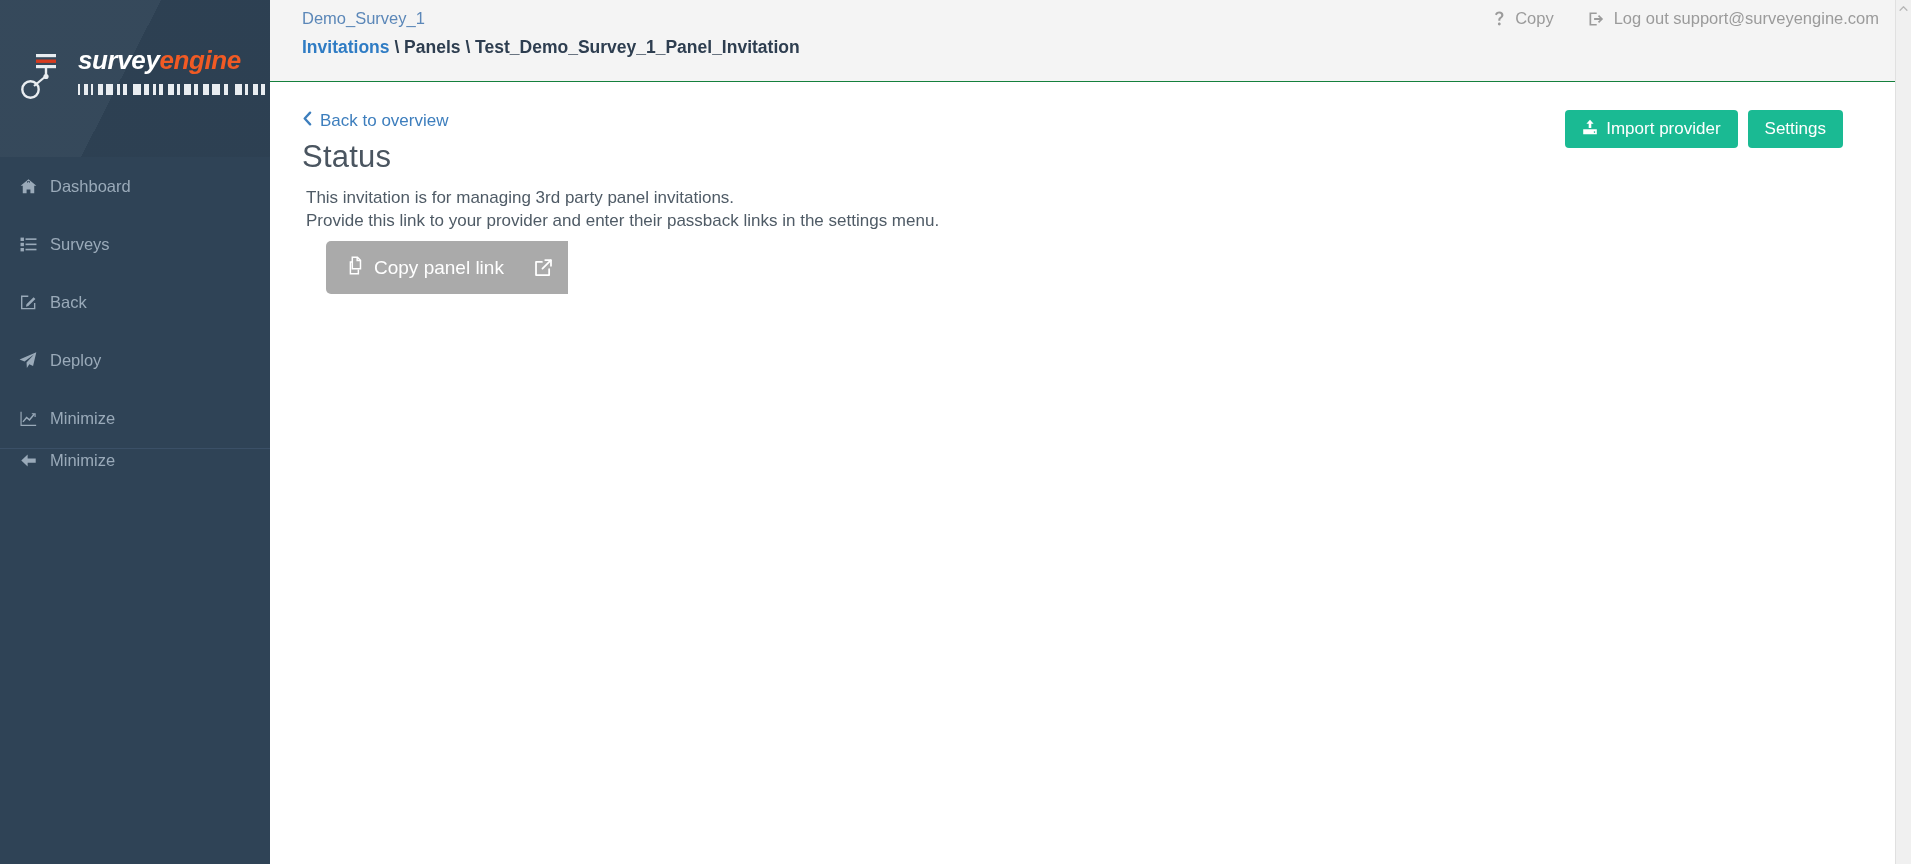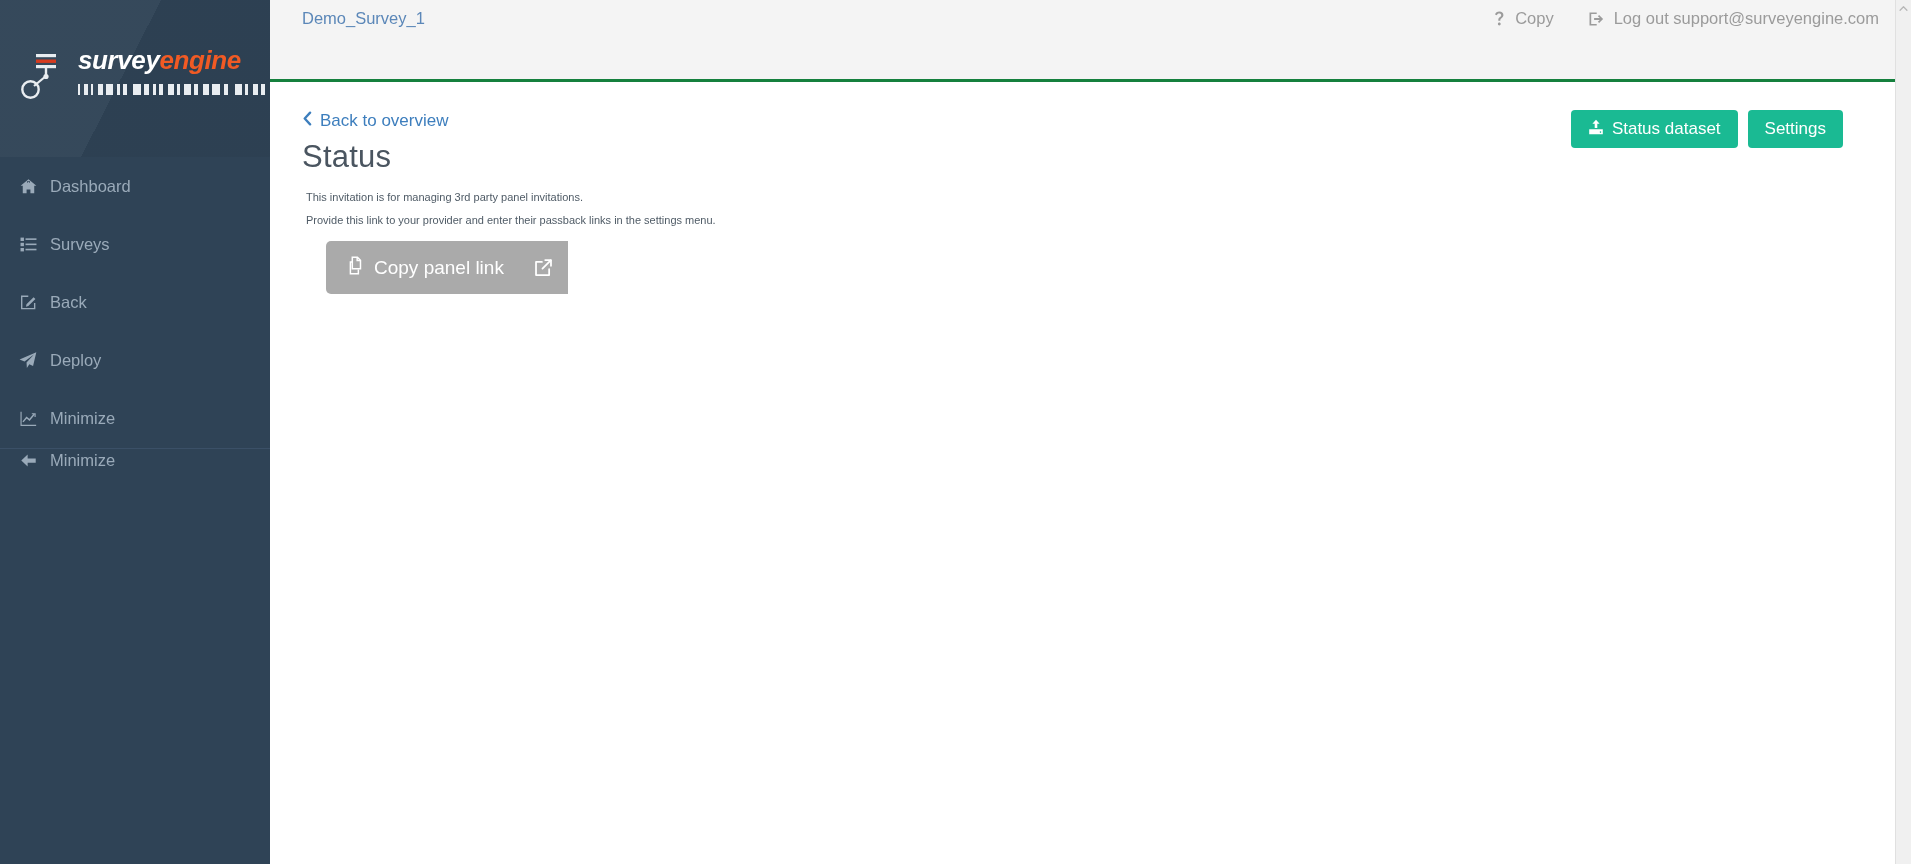--- a/index.html
+++ b/index.html
@@ -101,21 +101,21 @@
   }
   .nav-item .nav-lbl { margin-left: 8px; white-space: nowrap; }
 
   
   #topbar {
     position: absolute;
     left: 270px; top: 0;
     width: 1625px;
     height: 82px;
     background: #f4f4f4;
-    border-bottom: 3px solid #15803d;
+    border-bottom: 1px solid #15803d;
   }
   #crumb-survey {
     position: absolute;
     left: 32px; top: 9px;
     font-size: 16.5px;
     color: #5b87b8;
     cursor: pointer;
     white-space: nowrap;
   }
   #crumb-path {
@@ -194,21 +194,21 @@
     left: 32px; top: 56px;
     font-size: 31px;
     font-weight: normal;
     color: #4a5560;
     letter-spacing: 0.2px;
   }
 
   #status-desc {
     position: absolute;
     left: 36px; top: 103px;
-    font-size: 11px;
+    font-size: 17px;
     color: #4f5b66;
     line-height: 23px;
   }
 
   #link-group {
     position: absolute;
     left: 56px; top: 158px;
     width: 1654px;
     height: 53px;
     display: flex;
@@ -380,20 +380,23 @@
               <path d="M7.2 2.4 1.2 8l6 5.6V10h7.6V6H7.2V2.4z"></path>
             </svg>
         </span>
         <span class="nav-lbl">Minimize</span>
       </div>
     </nav>
   </div>
 
   <div id="topbar">
     <div id="crumb-survey">Demo_Survey_1</div>
+    <div id="crumb-path">
+      <span class="lnk">Invitations</span><span> \ Panels \ Test_Demo_Survey_1_Panel_Invitation</span>
+    </div>
 
     <div id="topbar-right">
       <div class="top-link">
         <span class="tl-ico">
           <svg width="13" height="16" viewBox="0 0 12 16" fill="currentColor">
               <path d="M5.9 0.6C3.7 0.6 2 1.8 1.5 3.6l1.9 0.7c0.3-1 1.1-1.7 2.3-1.7 1.2 0 2 0.7 2 1.6 0 0.8-0.4 1.2-1.3 1.9C5.2 7 4.8 7.8 4.8 9.2v0.5h2V9.4c0-1 0.3-1.4 1.2-2.1C9.2 6.4 9.9 5.5 9.9 4.1 9.9 2.1 8.3 0.6 5.9 0.6zM5.8 11.6c-0.8 0-1.4 0.6-1.4 1.4s0.6 1.4 1.4 1.4 1.4-0.6 1.4-1.4-0.6-1.4-1.4-1.4z"></path>
             </svg>
         </span>
         <span>Copy</span>
       </div>
@@ -421,21 +424,21 @@
     </div>
 
     <div id="action-btns">
       <button class="btn-teal">
         <span>
           <svg width="16" height="16" viewBox="0 0 16 16" fill="currentColor">
               <path d="M8 0.8 4.4 4.8h2.3v4.1h2.6V4.8h2.3L8 0.8z"></path>
               <path d="M1.2 10.3h13.6v4.9H1.2v-4.9zm11.3 3.6a0.8 0.8 0 1 0 0-1.6 0.8 0.8 0 0 0 0 1.6z"></path>
             </svg>
         </span>
-        <span>Status dataset</span>
+        <span>Import provider</span>
       </button>
       <button class="btn-teal">
         <span>Settings</span>
       </button>
     </div>
 
     <div id="status-title">Status</div>
 
     <div id="status-desc">
       <div>This invitation is for managing 3rd party panel invitations.</div>

